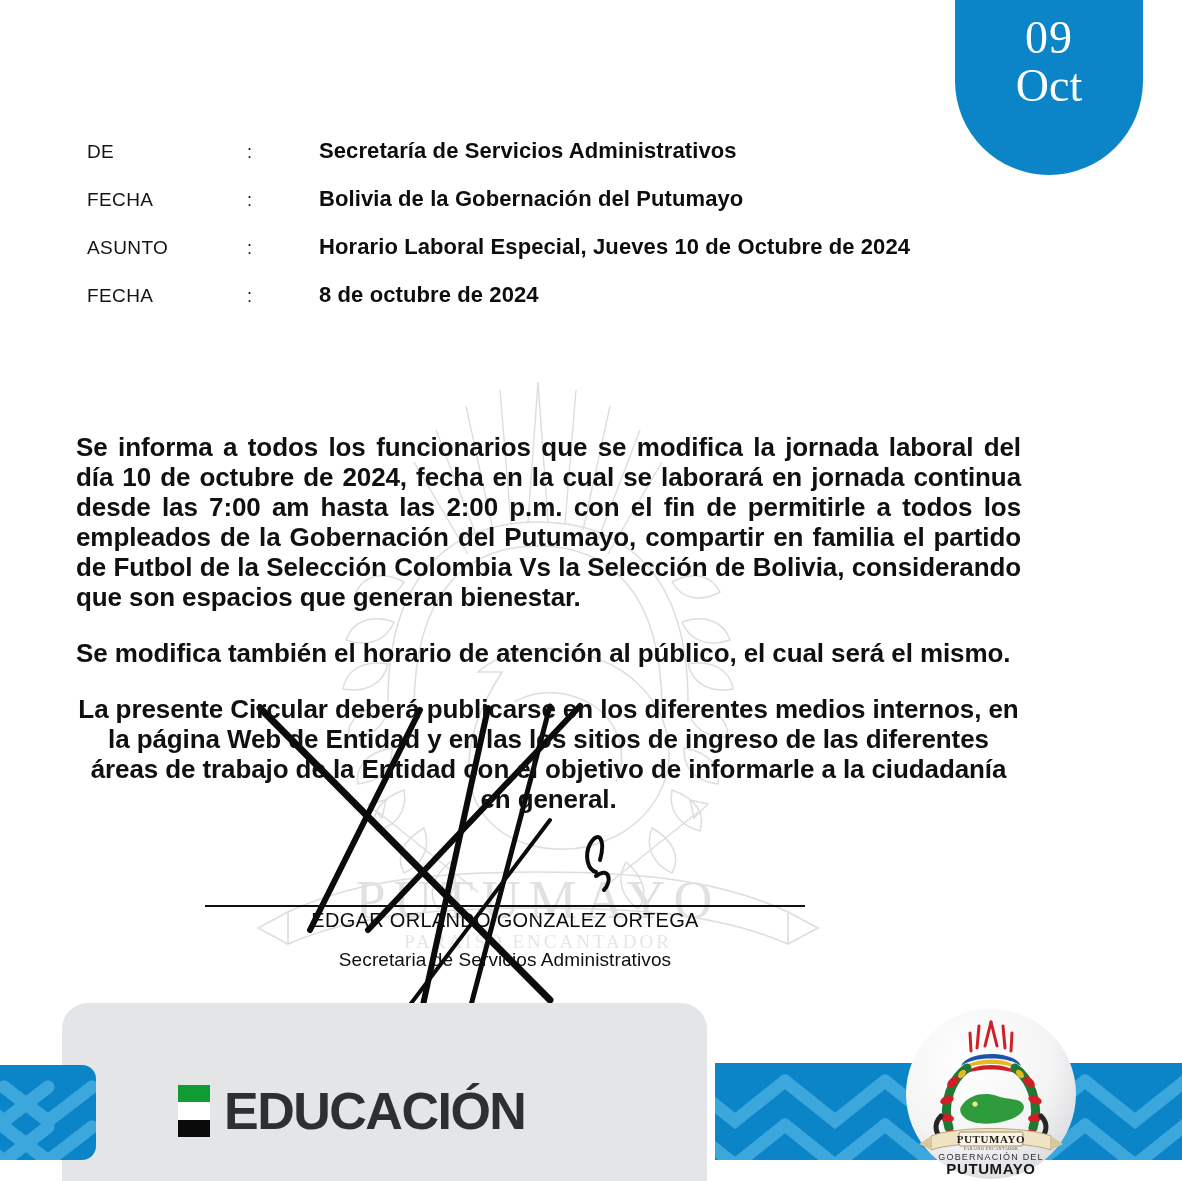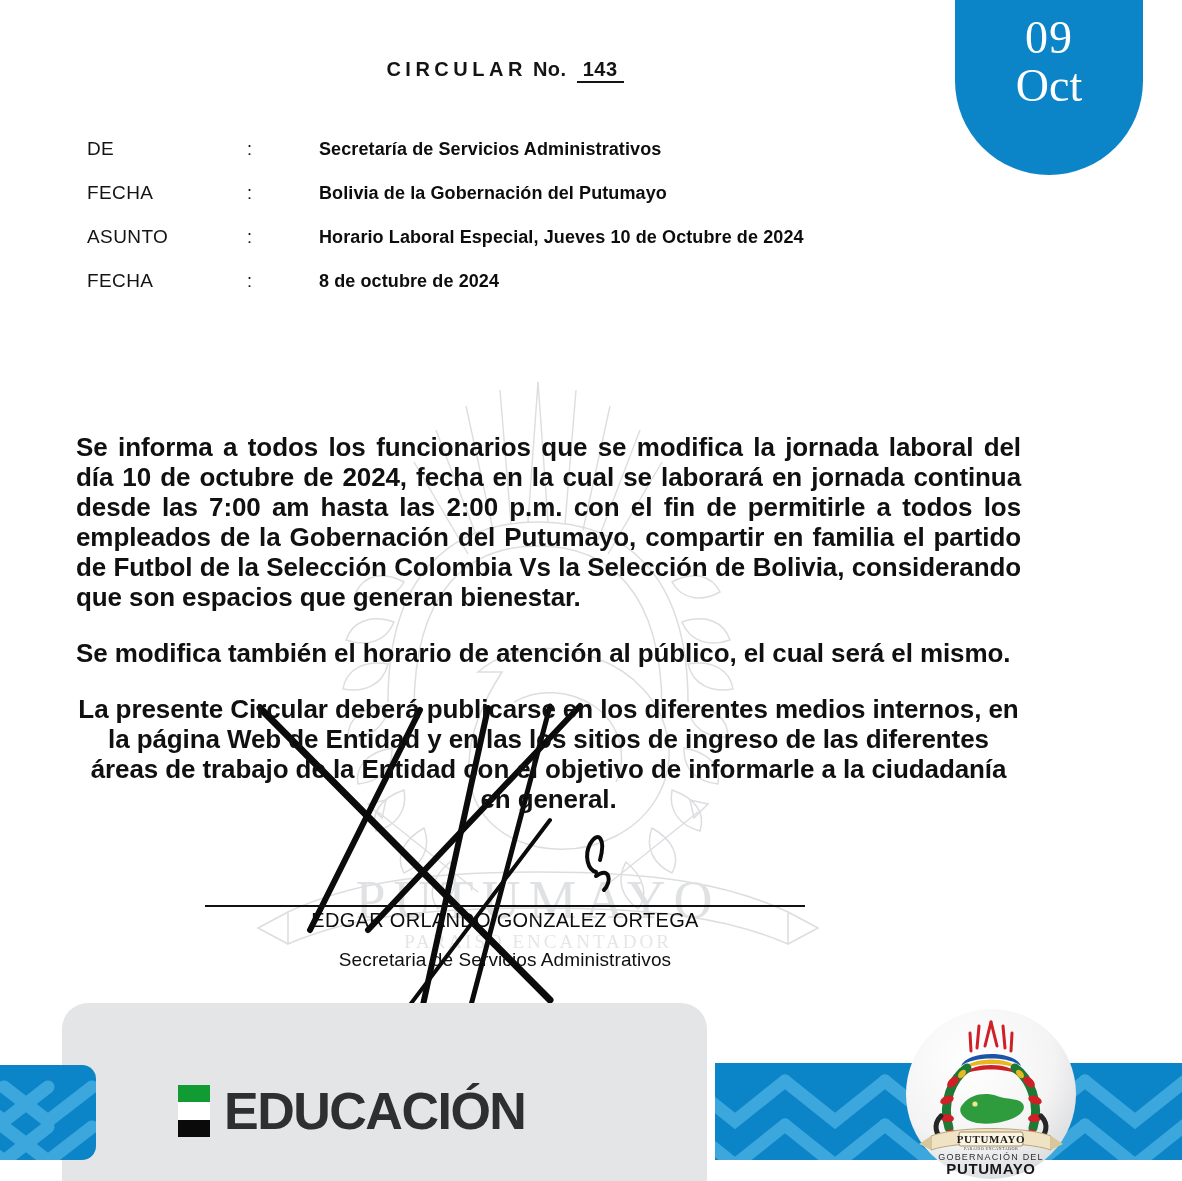--- a/index.html
+++ b/index.html
@@ -51,21 +51,21 @@
   .circ-title .sp{letter-spacing:4.5px;}
   .circ-title .num{
     border-bottom:2px solid #141414;
     padding:0 6px 1px 6px;margin-left:4px;letter-spacing:.5px;
   }
 
   .fields{position:absolute;left:68px;top:138px;width:900px;}
   .field-row{display:flex;align-items:baseline;margin-bottom:22px;}
   .f-label{width:160px;font-size:19px;color:#141414;letter-spacing:.4px;margin-left:19px;}
   .f-colon{width:72px;font-size:18px;color:#141414;}
-  .f-value{font-size:18px;font-weight:bold;color:#0d0d0d;letter-spacing:.1px;}
+  .f-value{font-size:22px;font-weight:bold;color:#0d0d0d;letter-spacing:.1px;}
 
   .body-text{position:absolute;left:76px;top:432px;width:945px;}
   .para{
     font-size:26px;line-height:30px;color:#101010;
     text-align:justify;font-weight:600;
     margin:0 0 26px 0;letter-spacing:-.1px;
     position:relative;z-index:3;
   }
   .para.last{text-align:center;}
 
@@ -176,25 +176,20 @@
     </svg>
   </div>
 
   <div class="date-badge">
     <span class="d-day">09</span>
     <span class="d-mon">Oct</span>
   </div>
 
   <div class="doc">
 
-    <div class="circ-title">
-      <span class="sp">CIRCULAR</span>
-      <span>No.</span>
-      <span class="num">143</span>
-    </div>
 
     <div class="fields">
       <div class="field-row">
         <span class="f-label">DE</span>
         <span class="f-colon">:</span>
         <span class="f-value">Secretaría de Servicios Administrativos</span>
       </div>
       <div class="field-row">
         <span class="f-label">FECHA</span>
         <span class="f-colon">:</span>

